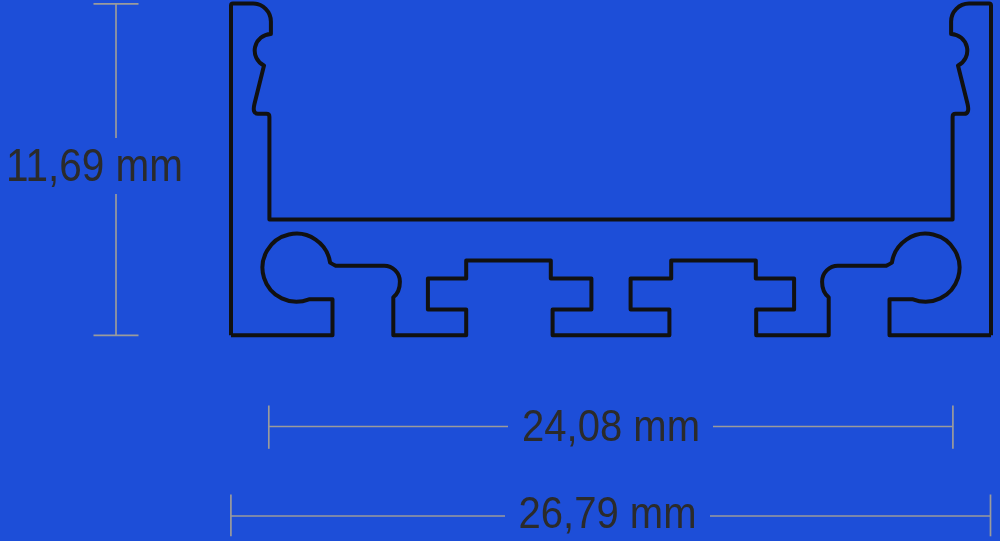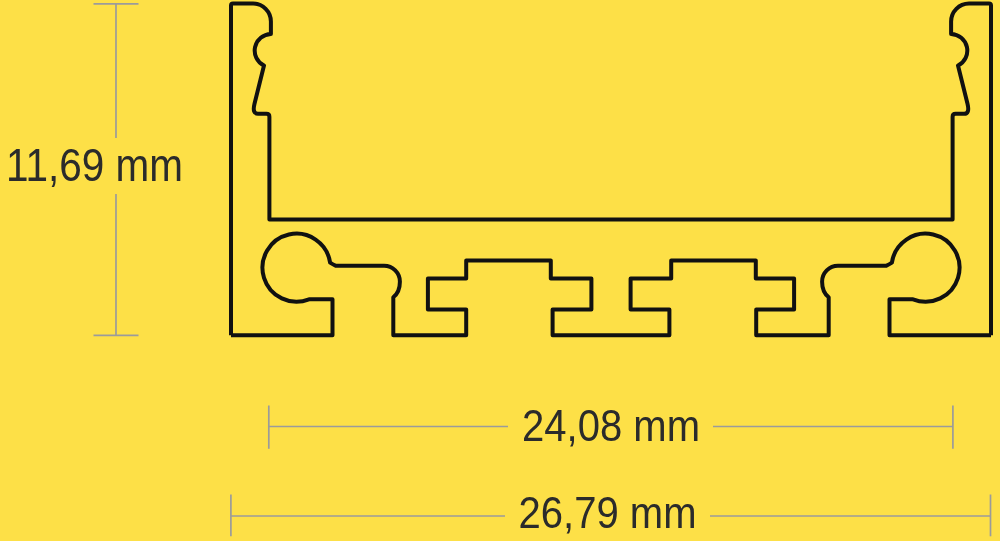--- a/index.html
+++ b/index.html
@@ -1,16 +1,16 @@
 <!DOCTYPE html>
 <html><head>
 <meta charset="utf-8">
 <style>
   html,body{margin:0;padding:0;background:#ffffff;}
-  .wrap{position:relative;width:1000px;height:541px;background:#fde047;overflow:hidden;}
+  .wrap{position:relative;width:1000px;height:541px;background:#1d4ed8;overflow:hidden;}
   svg{position:absolute;left:0;top:0;}
   .dimtxt{font-family:"Liberation Sans", sans-serif;fill:#2b2b2b;font-size:45px;}
 </style>
 </head>
 <body>
 
 <div class="wrap">
 <svg width="1000" height="541" viewBox="0 0 1000 541">
 
   <path d="M 231,335.3 L 231,5.5 Q 231,3.5 233,3.5 L 253,3.5

